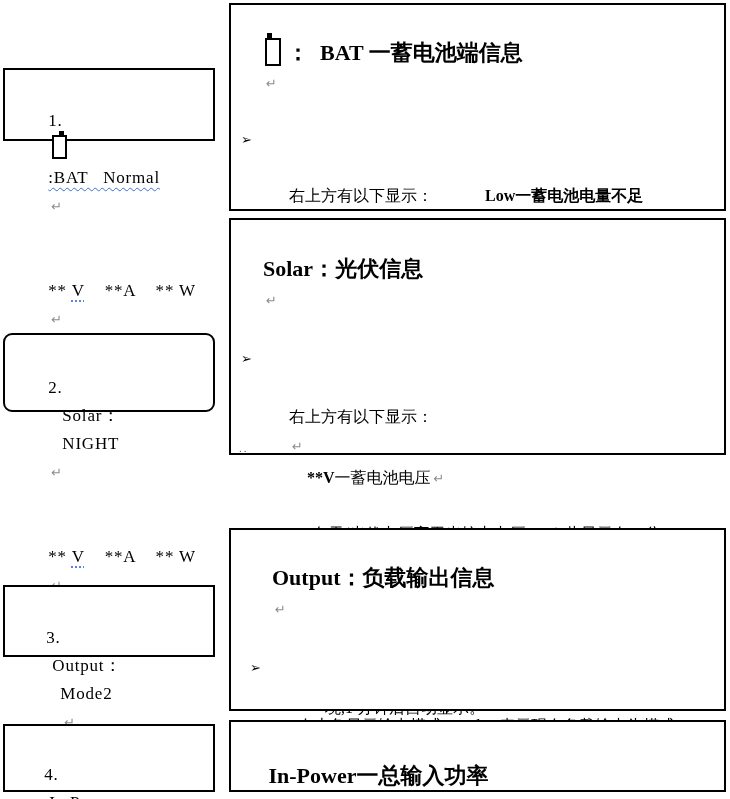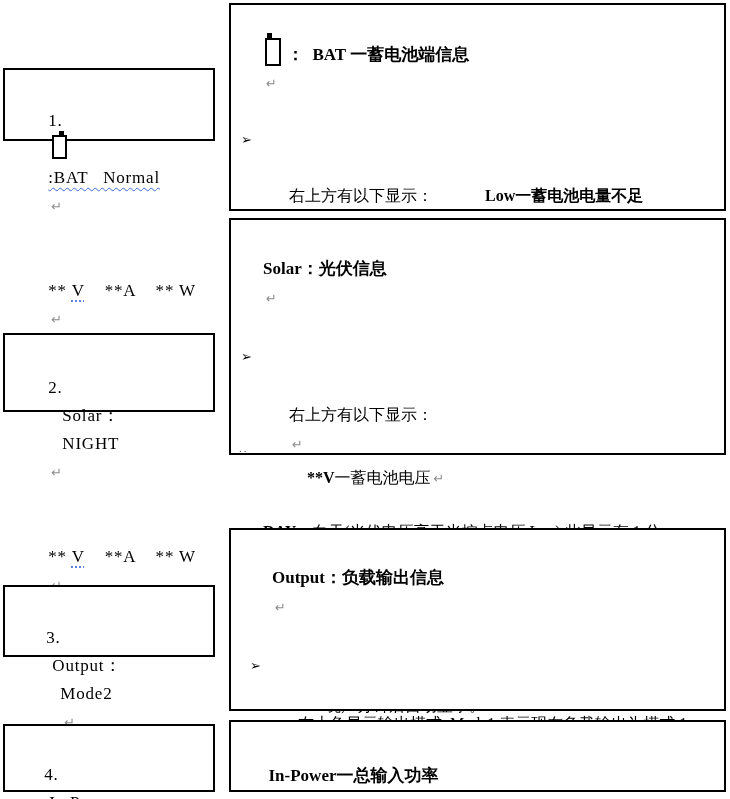--- a/index.html
+++ b/index.html
@@ -6,35 +6,35 @@
   #page {
     position:relative; width:730px; height:799px; background:#ffffff;
     font-family:"Liberation Serif","DejaVu Serif",serif; color:#000;
     overflow:hidden;
   }
   .box { position:absolute; box-sizing:border-box; border:2px solid #000; background:#fff; }
 
   
   .lbox { font-size:17px; letter-spacing:0.8px; }
   #lbox1 { left:3px;  top:68px;  width:212px; height:73px; padding:9px 0 0 13px; }
-  #lbox2 { left:3px;  top:333px; width:212px; height:79px; padding:11px 0 0 13px; }
+  #lbox2 { left:3px;  top:333px; width:212px; height:79px; padding:11px 0 0 13px;border-radius:9px; }
   #lbox3 { left:3px;  top:585px; width:212px; height:72px; padding:9px 0 8px 11px; }
   #lbox4 { left:3px;  top:724px; width:212px; height:68px; padding:7px 0 0 9px; }
   .lbox .line { line-height:28px; white-space:pre-wrap; }
 
   
   .rbox { font-size:16px; }
   #rbox1 { left:229px; top:3px;   width:497px; height:208px; padding:5px 8px 0 8px; }
   #rbox2 { left:229px; top:218px; width:497px; height:237px; padding:5px 0 0 8px; }
   #rbox3 { left:229px; top:528px; width:497px; height:183px; padding:4px 8px 0 17px; }
   #rbox4 { left:229px; top:720px; width:497px; height:72px;  padding:10px 8px 0 12px; }
   .rbox .line { line-height:29px; white-space:pre-wrap; position:relative; }
   #rbox1 .line { line-height:28px; }
 
-  .title { font-weight:bold; font-size:17px; }
+  .title { font-weight:bold; font-size:22px; }
   .b { font-weight:bold; }
 
   .bl   { padding-left:26px; }
   .item { padding-left:40px; }
   #rbox1 .item { padding-left:44px; }
   .bullet {
     position:absolute; left:2px; top:0;
     font-family:"DejaVu Sans",sans-serif; font-size:13px; color:#000;
   }
   .ret {

